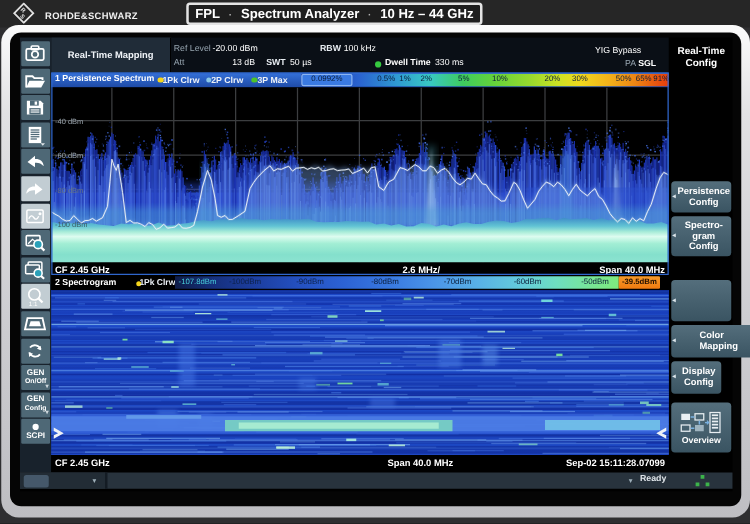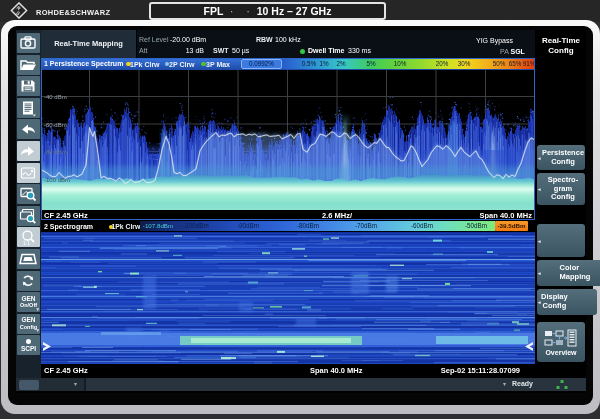--- a/index.html
+++ b/index.html
@@ -12,22 +12,23 @@
     <g transform="rotate(45 9.5 9)">
       <rect x="3.8" y="3.3" width="11.4" height="11.4" fill="none" stroke="#e0e0e0" stroke-width="1.5"></rect>
       <text x="5.6" y="9.3" font-size="5" fill="#e0e0e0" font-weight="bold" font-family="Liberation Sans">R</text>
       <text x="9.2" y="13.4" font-size="5" fill="#e0e0e0" font-weight="bold" font-family="Liberation Sans">S</text>
     </g>
   </svg>
 <div class="abs" style="left:36px;top:7.5px;font-size:7.5px;font-weight:bold;color:#f0f0f0;letter-spacing:0.3px">ROHDE&amp;SCHWARZ</div>
 <div class="abs" style="left:149px;top:2px;width:237px;height:18px;border:2px solid #e4e4e4;border-radius:3px;background:#1e1e1e;display:flex;align-items:center;justify-content:center;color:#fff;font-weight:bold;font-size:10.5px;white-space:nowrap">
     <span>FPL</span>
     <span style="color:#b0b0b0;font-size:8px;margin:0 7px">·</span>
+    <span>Spectrum Analyzer</span>
     <span style="color:#b0b0b0;font-size:8px;margin:0 7px">·</span>
-    <span>10 Hz – 27 GHz</span>
+    <span>10 Hz – 44 GHz</span>
   </div>
 
 <div class="abs" style="left:1px;top:20px;width:599px;height:394px;border-radius:14px;background:linear-gradient(180deg,#fbfbfb,#e2e2e4 18%,#cdcdd1 60%,#bebec2)"></div>
 <div class="abs" style="left:8px;top:26px;width:585px;height:379px;border-radius:9px;background:#050505"></div>
 
 <div class="abs" style="left:16px;top:30px;width:570px;height:363px;background:#000">
   <div class="abs" style="left:0;top:0;width:25px;height:348px;background:#18222c"></div>
 </div>
 <div style="position:absolute;left:17px;top:33.0px;width:23px;height:20px;border-radius:1px;background:#4e6876"><svg width="22" height="20" viewBox="0 0 22 20">
       <rect x="4" y="6" width="14" height="9" rx="1.2" fill="none" stroke="#fff" stroke-width="1.4"></rect>
@@ -2691,39 +2692,39 @@
 <rect x="395" y="104" width="92" height="8" fill="#78cce8" opacity="0.8"></rect>
 <rect x="60" y="100" width="60" height="3" fill="#6ea8ec" opacity="0.7"></rect>
 <path d="M2,110 L10,114.5 L2,119 L2,116.2 L5.5,114.5 L2,112.8 Z" fill="#eef2f6"></path>
 <path d="M492,110 L484,114.5 L492,119 L492,116.2 L488.5,114.5 L492,112.8 Z" fill="#eef2f6"></path>
 </svg>
   </div>
 
 <div class="abs" style="left:41px;top:364px;width:494px;height:13.5px;background:#000"></div>
 <div class="abs" style="left:44px;top:366px;font-size:7.5px;font-weight:bold;color:#fff">CF 2.45 GHz</div>
 <div class="abs" style="left:310px;top:366px;font-size:7.5px;font-weight:bold;color:#fff">Span 40.0 MHz</div>
-<div class="abs" style="left:520px;top:366px;font-size:7.5px;font-weight:bold;color:#fff;transform:translateX(-100%);white-space:nowrap">Sep-02 15:11:28.07099</div>
+<div class="abs" style="left:532px;top:366px;font-size:7.5px;font-weight:bold;color:#fff;transform:translateX(-100%);white-space:nowrap">Sep-02 15:11:28.07099</div>
 
 <div style="position:absolute;left:537px;top:36px;width:48px;text-align:center;color:#fff;font-weight:bold;font-size:8px;line-height:10px">Real-Time<br>Config</div>
 <div style="position:absolute;left:537px;top:145px;width:48px;height:25px;border-radius:3px;background:linear-gradient(180deg,#546e7c,#3a5462);display:flex;align-items:center;justify-content:center;text-align:center;color:#fff;font-weight:bold;font-size:7.5px;line-height:8.7px">
     <span style="position:absolute;left:1px;top:50%;transform:translateY(-50%);font-size:5px;color:#dfe8ee">◂</span>
     <span style="padding-left:4px">Persistence<br>Config</span>
   </div>
 <div style="position:absolute;left:537px;top:173px;width:48px;height:32px;border-radius:3px;background:linear-gradient(180deg,#546e7c,#3a5462);display:flex;align-items:center;justify-content:center;text-align:center;color:#fff;font-weight:bold;font-size:7.5px;line-height:8.7px">
     <span style="position:absolute;left:1px;top:50%;transform:translateY(-50%);font-size:5px;color:#dfe8ee">◂</span>
     <span style="padding-left:4px">Spectro-<br>gram<br>Config</span>
   </div>
 <div style="position:absolute;left:537px;top:224px;width:48px;height:33px;border-radius:3px;background:linear-gradient(180deg,#546e7c,#3a5462);display:flex;align-items:center;justify-content:center;text-align:center;color:#fff;font-weight:bold;font-size:7.5px;line-height:8.7px">
     <span style="position:absolute;left:1px;top:50%;transform:translateY(-50%);font-size:5px;color:#dfe8ee">◂</span>
   </div>
 <div style="position:absolute;left:537px;top:260px;width:72px;height:26px;border-radius:3px;background:linear-gradient(180deg,#546e7c,#3a5462);display:flex;align-items:center;justify-content:center;text-align:left;color:#fff;font-weight:bold;font-size:7.5px;line-height:8.7px">
     <span style="position:absolute;left:1px;top:50%;transform:translateY(-50%);font-size:5px;color:#dfe8ee">◂</span>
     <span style="padding-left:4px">Color<br>Mapping</span>
   </div>
-<div style="position:absolute;left:537px;top:289px;width:60px;height:26px;border-radius:3px;background:linear-gradient(180deg,#546e7c,#3a5462);display:flex;align-items:center;text-align:center;color:#fff;font-weight:bold;font-size:7.5px;line-height:8.7px">
+<div style="position:absolute;left:537px;top:289px;width:40px;height:26px;border-radius:3px;background:linear-gradient(180deg,#546e7c,#3a5462);display:flex;align-items:center;justify-content:center;text-align:center;color:#fff;font-weight:bold;font-size:7.5px;line-height:8.7px">
     <span style="position:absolute;left:1px;top:50%;transform:translateY(-50%);font-size:5px;color:#dfe8ee">◂</span>
     <span style="padding-left:4px">Display<br>Config</span>
   </div>
 <div style="position:absolute;left:537px;top:322px;width:48px;height:40px;border-radius:3px;background:linear-gradient(180deg,#546e7c,#3a5462);display:flex;flex-direction:column;align-items:center;justify-content:center;color:#fff;font-weight:bold;font-size:7px">
     <svg width="34" height="20" viewBox="0 0 34 20">
       <rect x="1" y="3" width="7" height="5" fill="#e8eef2"></rect>
       <rect x="12" y="3" width="7" height="5" fill="none" stroke="#e8eef2" stroke-width="1"></rect>
       <rect x="1" y="12" width="7" height="5" fill="none" stroke="#e8eef2" stroke-width="1"></rect>
       <rect x="12" y="12" width="7" height="5" fill="#9fb4c0"></rect>
       <path d="M8.5 5.5 L11.5 5.5" stroke="#7ab0e0" stroke-width="1.2"></path>

